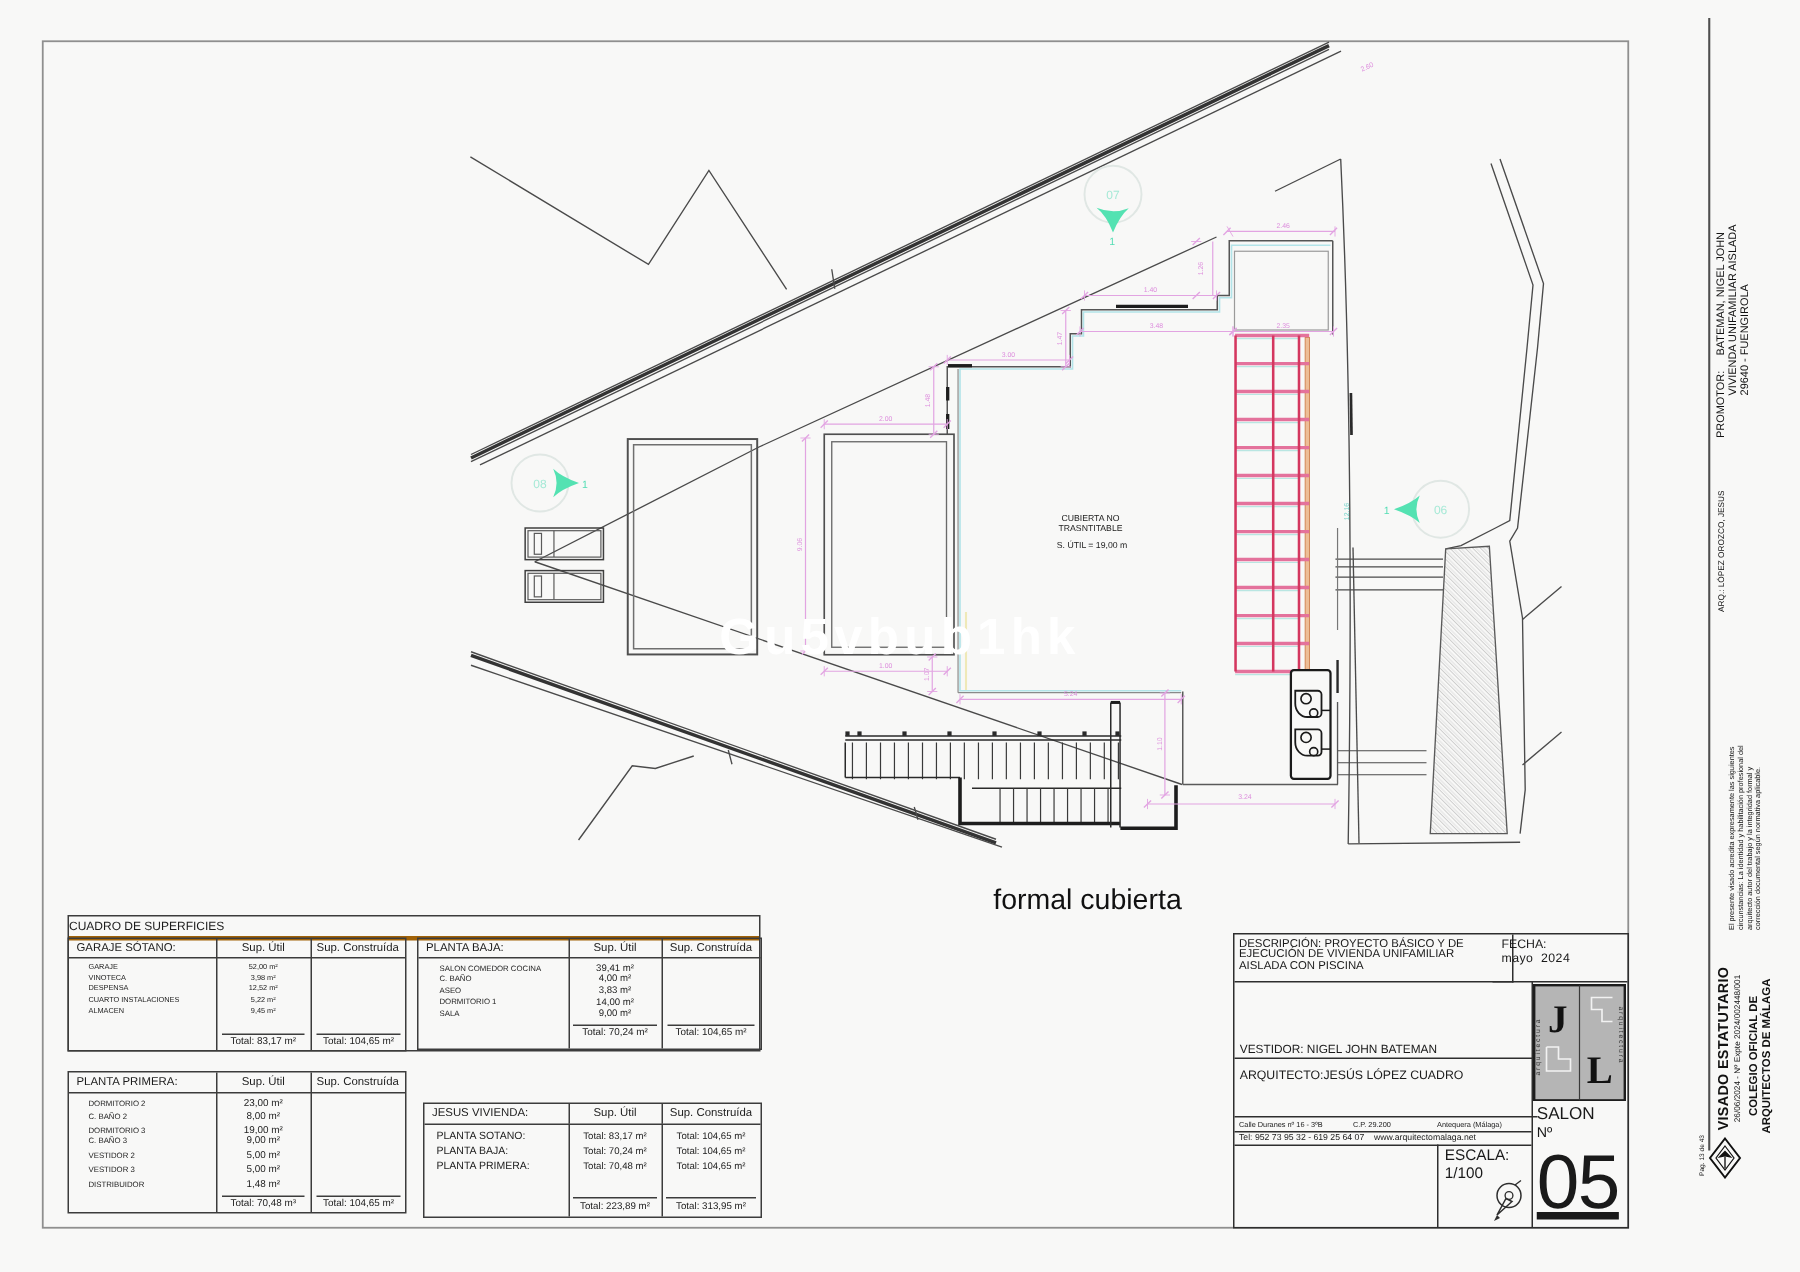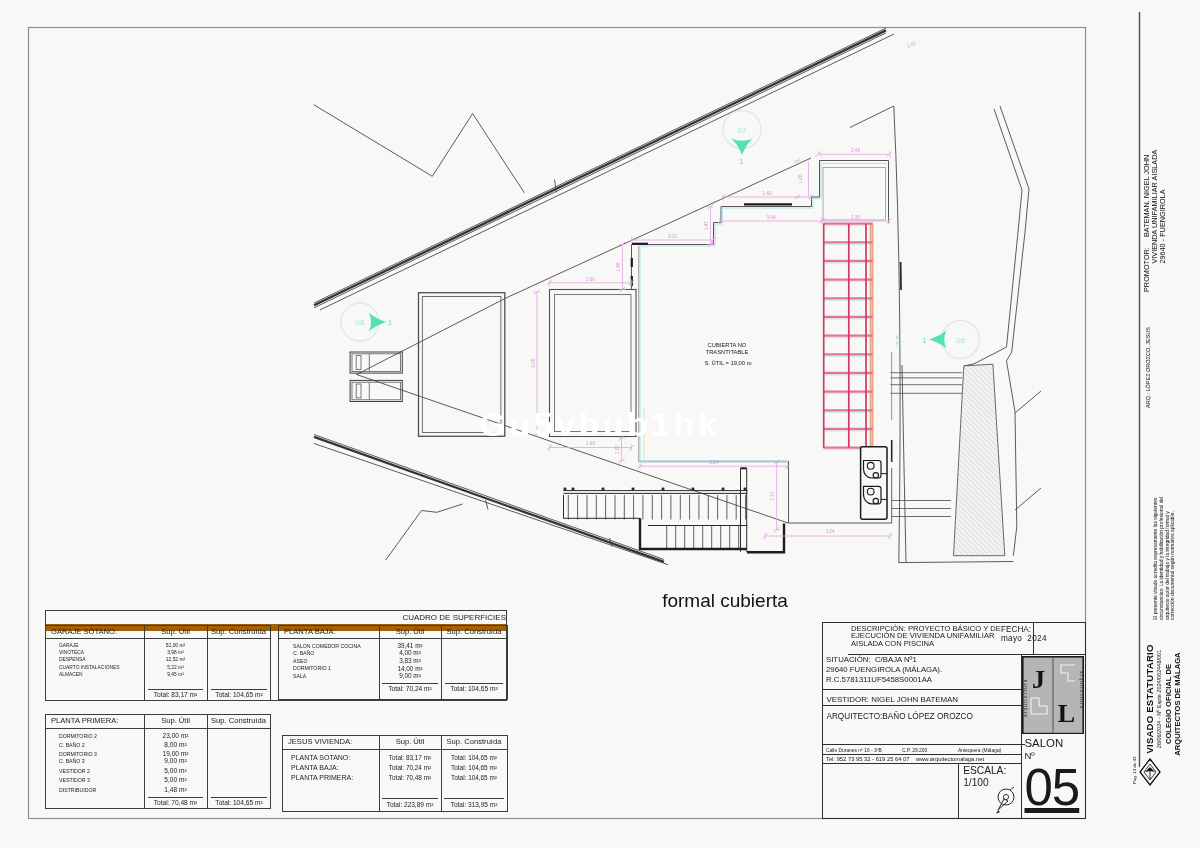--- a/index.html
+++ b/index.html
@@ -388,21 +388,21 @@
     </g>
 
 <g>
       <text x="600" y="436" font-size="34" font-weight="bold" fill="#ffffff" text-anchor="middle" font-family="Liberation Sans, sans-serif" letter-spacing="3.5">Gu5vbub1hk</text>
     </g>
 </svg>
 
 <div class="abs" style="left:640px;top:590px;width:170px;text-align:center;font-size:19px;color:#111;">formal cubierta</div>
 
 <div class="tbl" style="left:45px;top:610px;width:460px;height:89px;font-size:8px;">
-  <div style="height:13px;border-bottom:7px solid #a16207;text-align:right;line-height:13px;">CUADRO DE SUPERFICIES</div>
+  <div style="height:13px;border-bottom:3px solid #a16207;text-align:left;line-height:13px;">CUADRO DE SUPERFICIES</div>
 </div>
 
 <div class="tbl" style="left:45px;top:624.5px;width:224px;height:74.5px;">
   <div style="position:relative;height:12.5px;border-bottom:1px solid #3c3c3c;font-size:7.6px;line-height:12.5px;">
     <span style="position:absolute;left:5px;">GARAJE SÓTANO:</span>
     <span style="position:absolute;left:98px;width:63px;text-align:center;">Sup. Útil</span>
     <span style="position:absolute;left:161px;width:63px;text-align:center;">Sup. Construída</span>
     <i style="position:absolute;left:98px;top:0;height:100%;border-left:1px solid #3c3c3c;"></i>
     <i style="position:absolute;left:161px;top:0;height:100%;border-left:1px solid #3c3c3c;"></i>
   </div>
@@ -510,38 +510,35 @@
     <div style="height:10px;">Total: 104,65 m²</div>
       <div style="height:10px;">Total: 104,65 m²</div>
       <div style="height:10px;">Total: 104,65 m²</div>
   </div>
   <div style="position:absolute;left:99px;top:62px;width:56px;border-top:1px solid #3c3c3c;font-size:6.5px;text-align:center;padding-top:1.5px;">Total: 223,89 m²</div>
   <div style="position:absolute;left:161px;top:62px;width:60px;border-top:1px solid #3c3c3c;font-size:6.5px;text-align:center;padding-top:1.5px;">Total:  313,95 m²</div>
 </div>
 
 <div class="abs" style="left:822px;top:622px;width:263.5px;height:196.5px;border:1.6px solid #2e2e2e;box-sizing:border-box;color:#1a1a1a;">
 
-  <div class="abs" style="left:0;top:0;width:182.3px;height:29.8px;border-right:1.2px solid #2e2e2e;border-bottom:1.2px solid #2e2e2e;font-size:7.6px;line-height:7.55px;padding:1.5px 0 0 3px;margin-left:25px;">
+  <div class="abs" style="left:0;top:0;width:182.3px;height:29.8px;border-right:1.2px solid #2e2e2e;border-bottom:1.2px solid #2e2e2e;font-size:7.6px;line-height:7.55px;padding:1.5px 0 0 3px;">
     DESCRIPCIÓN: PROYECTO BÁSICO Y DE<br>EJECUCIÓN DE VIVIENDA UNIFAMILIAR<br>AISLADA CON PISCINA
   </div>
 
   <div class="abs" style="left:172px;top:0;right:0;height:29.8px;border-bottom:1.2px solid #2e2e2e;font-size:8.2px;line-height:9.8px;padding:1.5px 0 0 6px;">
     FECHA:<br><span style="letter-spacing:0.3px;">mayo&nbsp; 2024</span>
   </div>
 
-  <div class="abs" style="left:0;top:31px;width:198px;height:33.5px;border-bottom:1.2px solid #2e2e2e;font-size:7.8px;line-height:9.9px;padding:1px 0 0 3px;">
-    SITUACIÓN:&nbsp; C/BAJA Nº1<br>29640 FUENGIROLA (MÁLAGA).<br>R.C.5781311UF5458S0001AA
-  </div>
 
   <div class="abs" style="left:0;top:69.9px;width:198px;height:10.6px;border-bottom:1.2px solid #2e2e2e;font-size:7.9px;padding:2px 0 0 3.5px;">
     VESTIDOR: NIGEL JOHN BATEMAN
   </div>
 
   <div class="abs" style="left:0;top:83.7px;width:198px;height:32.5px;border-bottom:1.2px solid #2e2e2e;font-size:8.2px;padding:5px 0 0 3.5px;">
-    ARQUITECTO:BAÑO LÓPEZ OROZCO
+    ARQUITECTO:JESÚS LÓPEZ CUADRO
   </div>
 
   <div class="abs" style="left:0;top:122.4px;width:198px;height:17.6px;border-bottom:1.2px solid #2e2e2e;">
     <div style="position:relative;font-size:4.9px;border-bottom:0.8px solid #2e2e2e;height:8.9px;">
       <span style="position:absolute;left:3px;top:2.8px;">Calle Duranes nº 16 - 3ºB</span>
         <span style="position:absolute;left:79px;top:2.8px;">C.P. 29.200</span>
         <span style="position:absolute;left:135px;top:2.8px;">Antequera (Málaga)</span>
     </div>
     <div style="position:relative;font-size:5.8px;height:7.2px;padding-top:0.3px;">
       <span style="position:absolute;left:3px;">Tel: 952 73 95 32 - 619 25 64 07</span>

